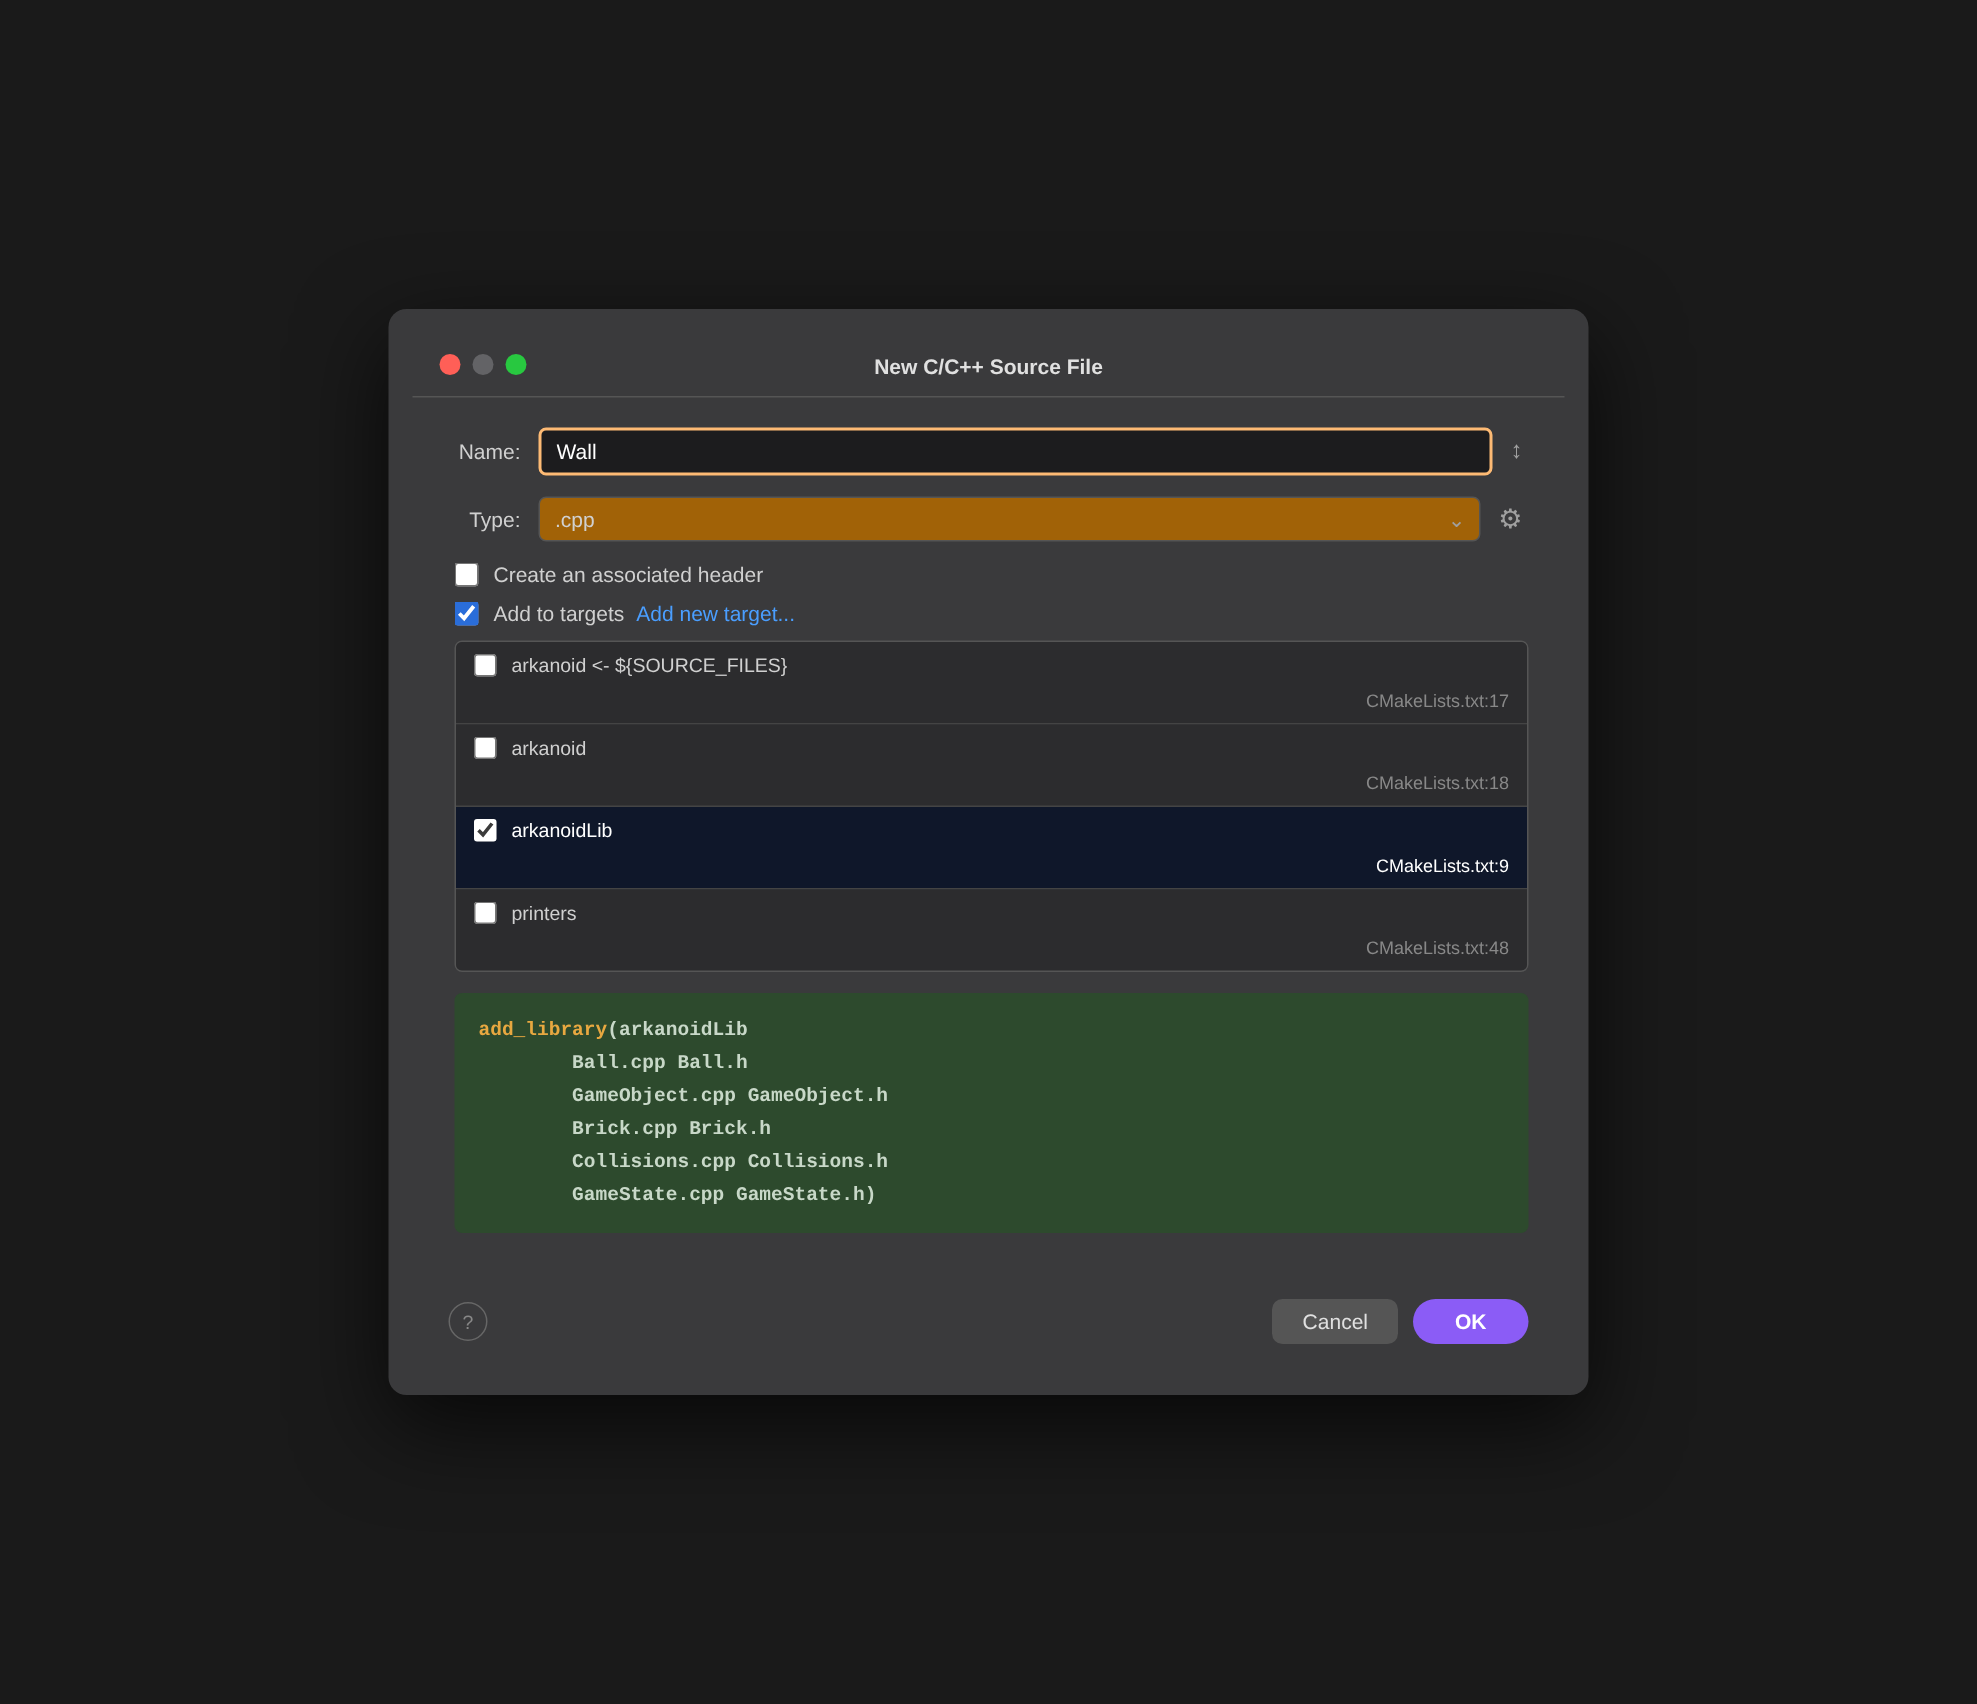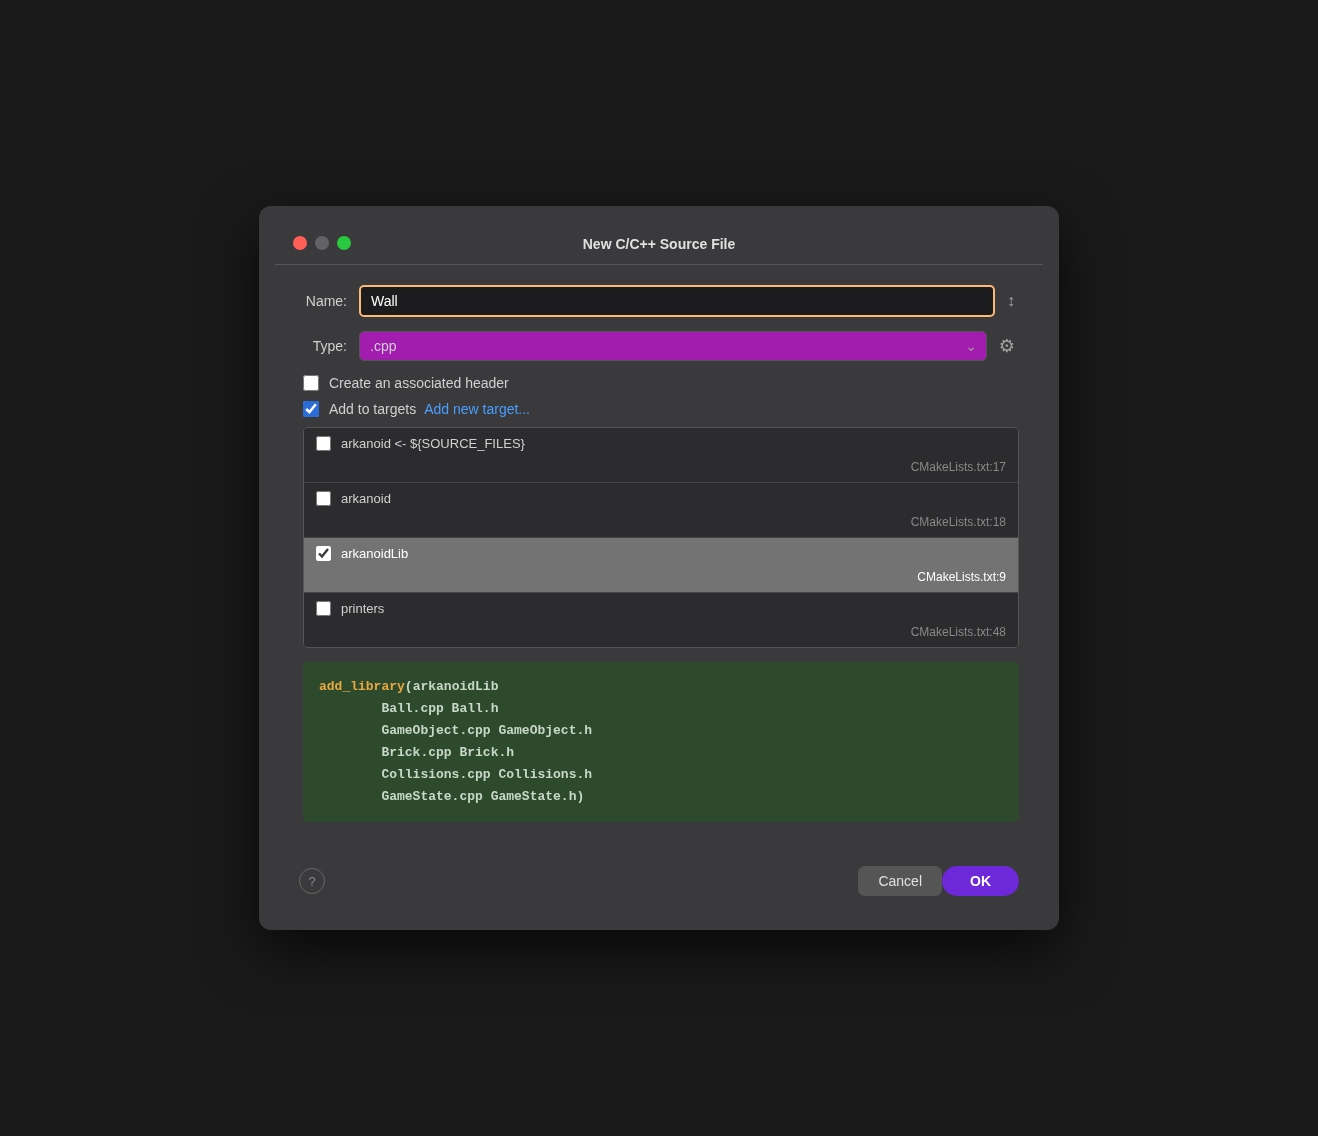--- a/index.html
+++ b/index.html
@@ -119,21 +119,21 @@
 
     .type-select-arrow {
       position: relative;
       flex: 1;
       display: flex;
       align-items: center;
     }
 
     .type-select-arrow select {
       flex: 1;
-      background: #a21caf;
+      background: #a16207;
       border: 1px solid #555;
       border-radius: 5px;
       color: #d0d0d0;
       font-size: 14px;
       padding: 6px 10px;
       appearance: none;
       cursor: pointer;
       outline: none;
     }
 
@@ -197,21 +197,21 @@
       padding: 8px 12px;
       background: #2c2c2e;
       border-bottom: 1px solid #444;
     }
 
     .target-item:last-child {
       border-bottom: none;
     }
 
     .target-item.selected {
-      background: #737373;
+      background: #0f172a;
     }
 
     .target-item input[type="checkbox"] {
       width: 15px;
       height: 15px;
       margin-right: 10px;
       cursor: pointer;
       accent-color: #ffffff;
       flex-shrink: 0;
     }
@@ -274,35 +274,36 @@
       color: #888;
       font-size: 13px;
       cursor: pointer;
       display: flex;
       align-items: center;
       justify-content: center;
     }
 
     .footer-buttons {
       display: flex;
+      gap: 10px;
     }
 
     .cancel-btn {
       background: #555;
       border: none;
       border-radius: 7px;
       color: #e0e0e0;
       font-size: 14px;
       font-weight: 500;
       padding: 7px 20px;
       cursor: pointer;
     }
 
     .ok-btn {
-      background: #6d28d9;
+      background: #8b5cf6;
       border: none;
       border-radius: 15px;
       color: #ffffff;
       font-size: 14px;
       font-weight: 600;
       padding: 7px 28px;
       cursor: pointer;
     }
   </style>
 </head>

